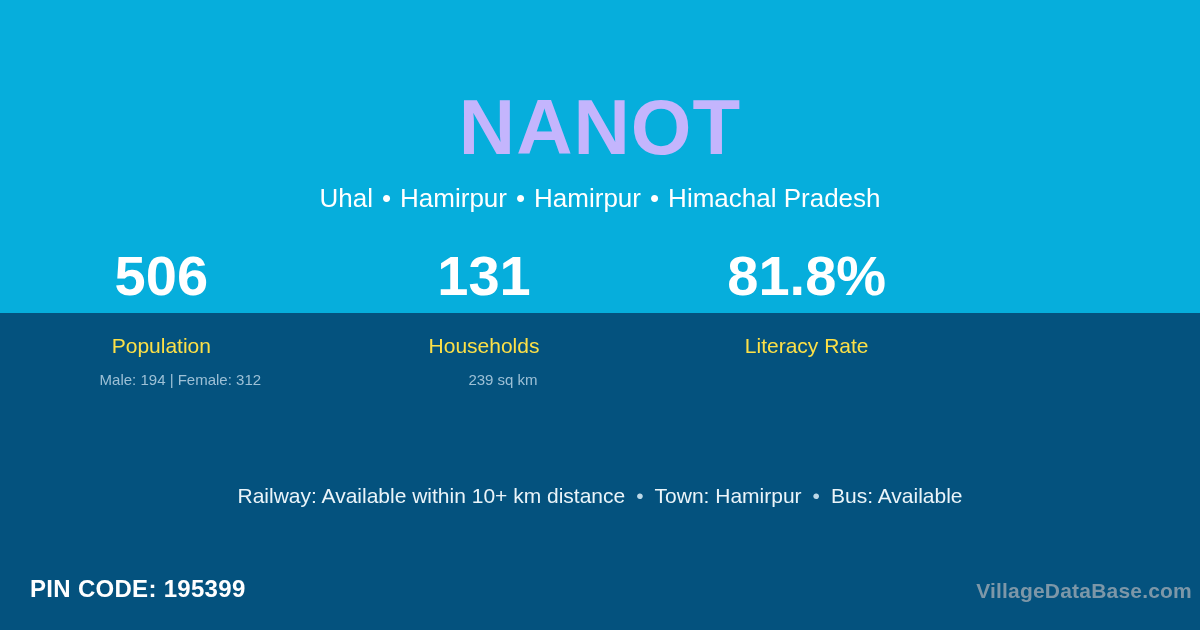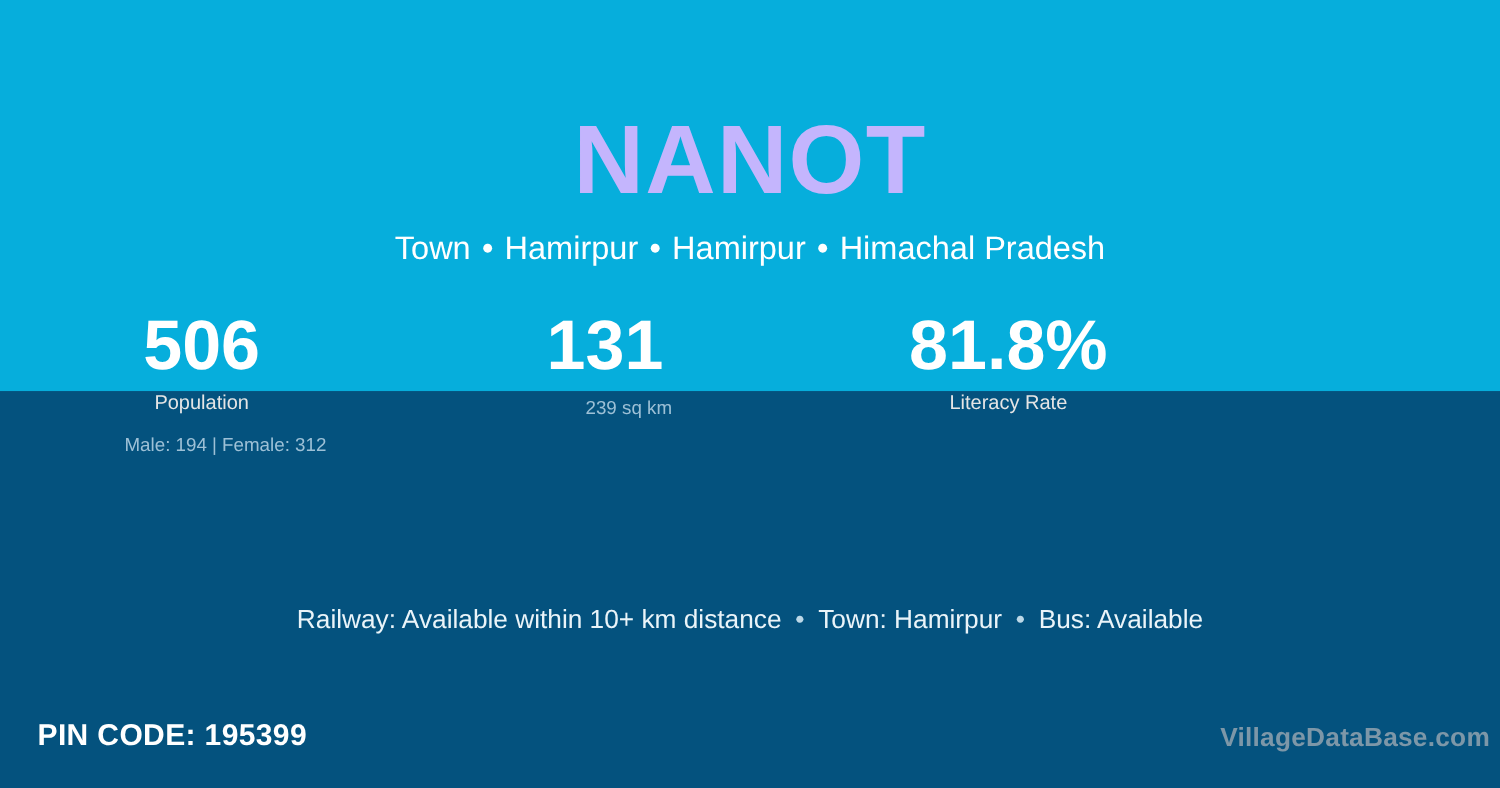--- a/index.html
+++ b/index.html
@@ -92,26 +92,26 @@
   }
   .stat-value {
     font-size: 56px;
     font-weight: bold;
     color: #ffffff;
     line-height: 64px;
     height: 64px;
     letter-spacing: 0px;
   }
   .stat-label {
-    font-size: 16px;
+    font-size: 21px;
     font-weight: normal;
-    color: #e5e5e5;
+    color: #fde047;
     line-height: 30px;
     height: 30px;
-    margin-top: 0;
+    margin-top: 23px;
   }
   .stat-sub {
     font-size: 15px;
     font-weight: normal;
     color: #9dc0d6;
     line-height: 20px;
     margin-top: 9px;
     padding-left: 38px;
   }
 
@@ -165,34 +165,35 @@
 
 <div id="card">
 
   <div class="band-top"></div>
   <div class="band-bottom"></div>
 
   <div class="header">
     <div class="village-title">NANOT</div>
 
     <div class="village-subtitle">
-      <span>Town</span><span class="sep">•</span><span>Hamirpur</span><span class="sep">•</span><span>Hamirpur</span><span class="sep">•</span><span>Himachal Pradesh</span>
+      <span>Uhal</span><span class="sep">•</span><span>Hamirpur</span><span class="sep">•</span><span>Hamirpur</span><span class="sep">•</span><span>Himachal Pradesh</span>
     </div>
   </div>
 
   <div class="stats-row">
 
     <div class="stat-col">
       <div class="stat-value">506</div>
       <div class="stat-label">Population</div>
       <div class="stat-sub">Male: 194 | Female: 312</div>
     </div>
 
     <div class="stat-col">
       <div class="stat-value">131</div>
+      <div class="stat-label">Households</div>
       <div class="stat-sub">239 sq km</div>
     </div>
 
     <div class="stat-col">
       <div class="stat-value">81.8%</div>
       <div class="stat-label">Literacy Rate</div>
     </div>
 
   </div>
 

